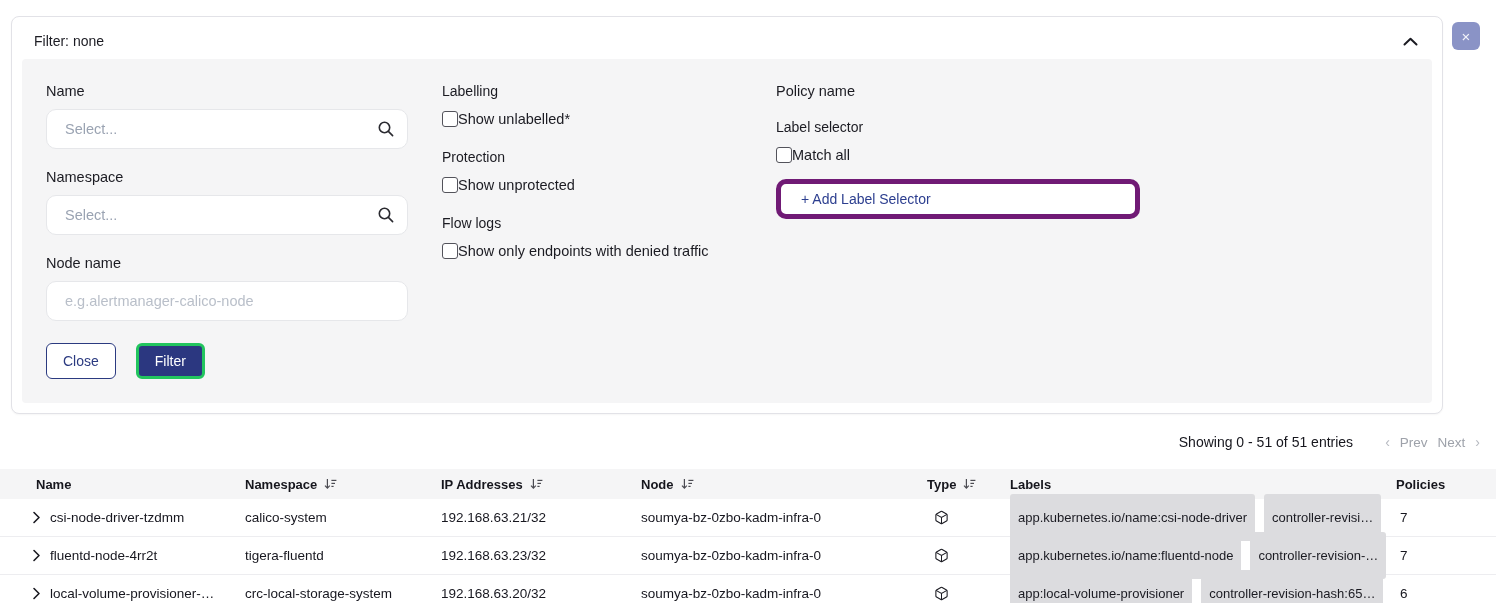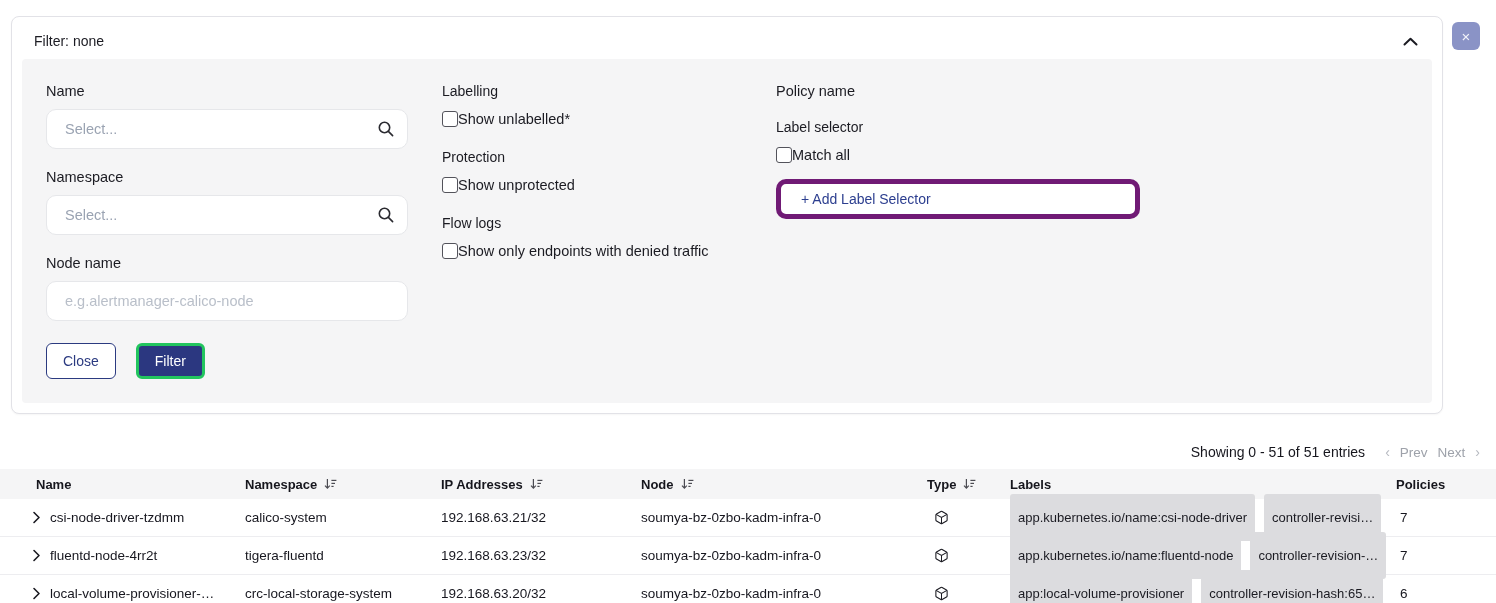--- a/index.html
+++ b/index.html
@@ -44,22 +44,22 @@
   .check-label { font-size:14.5px; color:#1b1b22; }
 
   .add-selector-btn { width:100%; height:40px; background:#fff; border:5px solid #701a75;
     border-radius:10px; text-align:left; padding:0 20px; color:#2c3e8f; font-size:14px;
     font-family:"Liberation Sans", sans-serif; cursor:pointer; }
 
   .dismiss-btn { width:28px; height:28px; margin-top:6px; background:#8a93c6; border:none;
     border-radius:6px; color:#f3f4fa; font-size:15px; line-height:1; cursor:pointer; flex:0 0 auto; }
 
   
-  .pagination-row { display:flex; justify-content:flex-end; align-items:flex-end;
-    gap:20px; padding:20px 16px 0 0; height:46px; }
+  .pagination-row { display:flex; justify-content:flex-end; align-items:flex-start;
+    gap:32px; padding:20px 16px 0 0; height:46px; }
   .page-summary { font-size:14px; color:#16161d; }
   .pager { display:flex; align-items:center; gap:10px; }
   .pager-chev { color:#b6b9c0; font-size:14px; }
   .pager-link { color:#9ea2aa; font-size:13.5px; }
 
   
   .etable { width:1496px; margin-top:9px; font-size:13.5px; }
   .thead, .trow { display:grid;
     grid-template-columns:245px 196px 200px 286px 77px 392px 1fr; align-items:center; }
   .thead { background:#f5f5f6; height:30px; font-weight:bold; font-size:13px; color:#16161d; }

